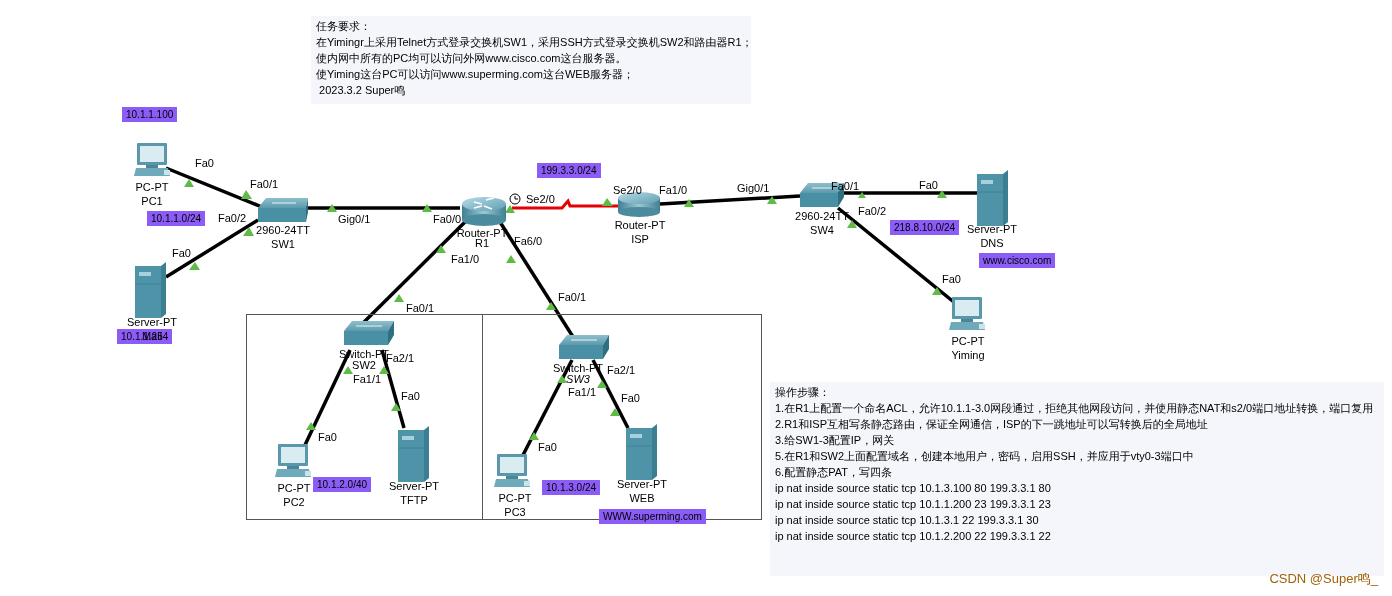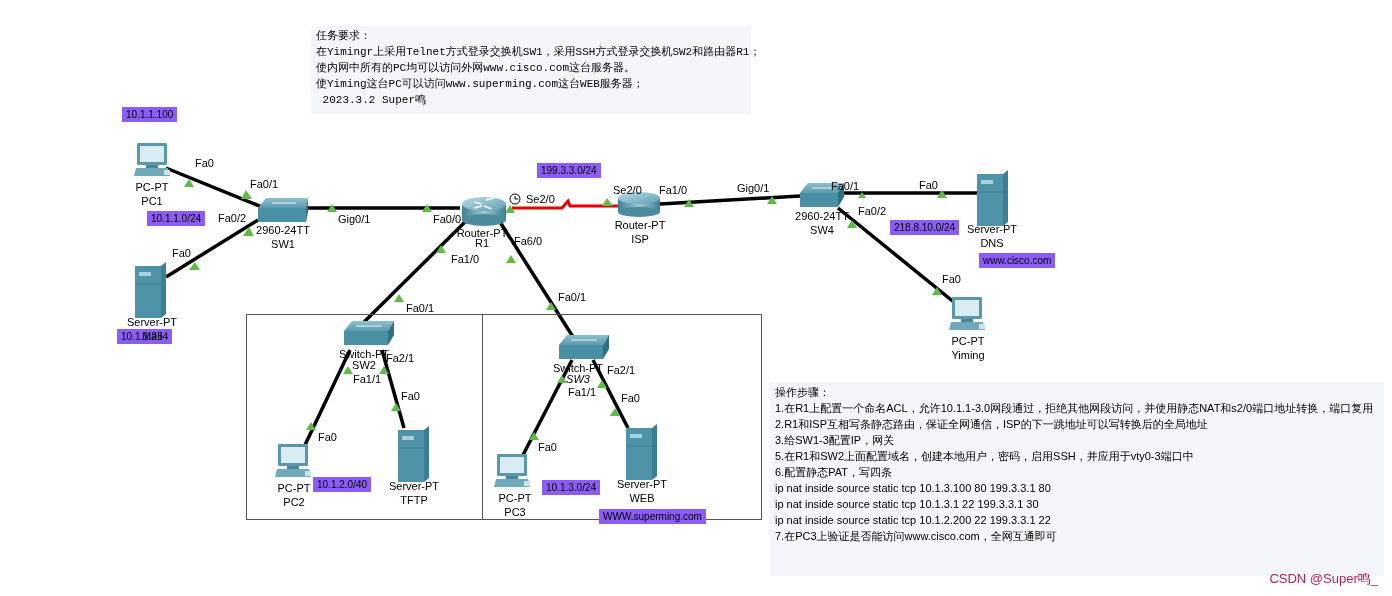--- a/index.html
+++ b/index.html
@@ -4,21 +4,21 @@
 <style>
   html, body { margin: 0; padding: 0; background: #ffffff; }
   body { width: 1392px; height: 596px; position: relative; overflow: hidden;
          font-family: "Liberation Sans", "DejaVu Sans", sans-serif; font-size: 11px; color: #000; }
   #canvas { position: absolute; left: 0; top: 0; }
   .note { position: absolute; background: #f5f6fc; font-size: 11px; line-height: 16px; padding: 2px 5px; white-space: nowrap; }
   .lbl { position: absolute; font-size: 11px; white-space: nowrap; line-height: 13px; }
   .dev-lbl { position: absolute; font-size: 11px; text-align: center; white-space: nowrap; line-height: 14px; transform: translateX(-50%); }
   .tag { position: absolute; background: #8b5cf6; font-size: 10px; padding: 2px 4px; white-space: nowrap; }
   .area { position: absolute; border: 1.5px solid #555; }
-  .watermark { position: absolute; right: 14px; bottom: 8px; color: #be185d; font-size: 13px; }
+  .watermark { position: absolute; right: 14px; bottom: 8px; color: #a16207; font-size: 13px; }
   .task-line, .step-line { display: block; }
 </style>
 </head>
 <body>
 
 <svg id="canvas" width="1392" height="596">
   <defs>
     <linearGradient id="swTop" x1="0" y1="0" x2="0" y2="1">
         <stop offset="0" stop-color="#8fbfcd"></stop>
         <stop offset="1" stop-color="#5a9aac"></stop>
@@ -173,39 +173,39 @@
   <g transform="translate(618,190)">
     <rect x="0" y="8" width="42" height="14" fill="url(#rtSide)"></rect>
     <ellipse cx="21" cy="22" rx="21" ry="5" fill="#4b8b9e"></ellipse>
     <ellipse cx="21" cy="8" rx="21" ry="6" fill="url(#rtTop)"></ellipse>
   </g>
 </svg>
 
 <div class="area" style="left:246px;top:314px;width:235px;height:204px;"></div>
 <div class="area" style="left:482px;top:314px;width:278px;height:204px;"></div>
 
-<div class="note" style="left:311px;top:26px;width:430px;height:84px;font-family:Liberation Mono, monospace;">
+<div class="note" style="left:311px;top:16px;width:430px;height:84px;">
   <span class="task-line">任务要求：</span>
   <span class="task-line">在Yimingr上采用Telnet方式登录交换机SW1，采用SSH方式登录交换机SW2和路由器R1；</span>
   <span class="task-line">使内网中所有的PC均可以访问外网www.cisco.com这台服务器。</span>
   <span class="task-line">使Yiming这台PC可以访问www.superming.com这台WEB服务器；</span>
   <span class="task-line" style="white-space:pre;"> 2023.3.2 Super鸣</span>
 </div>
 
 <div class="note" style="left:770px;top:382px;width:604px;height:190px;">
   <span class="step-line">操作步骤：</span>
   <span class="step-line">1.在R1上配置一个命名ACL，允许10.1.1-3.0网段通过，拒绝其他网段访问，并使用静态NAT和s2/0端口地址转换，端口复用</span>
   <span class="step-line">2.R1和ISP互相写条静态路由，保证全网通信，ISP的下一跳地址可以写转换后的全局地址</span>
   <span class="step-line">3.给SW1-3配置IP，网关</span>
   <span class="step-line">5.在R1和SW2上面配置域名，创建本地用户，密码，启用SSH，并应用于vty0-3端口中</span>
   <span class="step-line">6.配置静态PAT，写四条</span>
   <span class="step-line">ip nat inside source static tcp 10.1.3.100 80 199.3.3.1 80</span>
+  <span class="step-line">ip nat inside source static tcp 10.1.1.200 23 199.3.3.1 23</span>
   <span class="step-line">ip nat inside source static tcp 10.1.3.1 22 199.3.3.1 30</span>
   <span class="step-line">ip nat inside source static tcp 10.1.2.200 22 199.3.3.1 22</span>
-  <span class="step-line">7.在PC3上验证是否能访问www.cisco.com，全网互通即可</span>
 </div>
 
 <div class="tag" style="left:122px;top:107px;">10.1.1.100</div>
 <div class="tag" style="left:147px;top:211px;">10.1.1.0/24</div>
 <div class="tag" style="left:117px;top:329px;">10.1.1.254</div>
 <div class="tag" style="left:537px;top:163px;">199.3.3.0/24</div>
 <div class="tag" style="left:890px;top:220px;">218.8.10.0/24</div>
 <div class="tag" style="left:979px;top:253px;">www.cisco.com</div>
 <div class="tag" style="left:313px;top:477px;">10.1.2.0/40</div>
 <div class="tag" style="left:542px;top:480px;">10.1.3.0/24</div>

